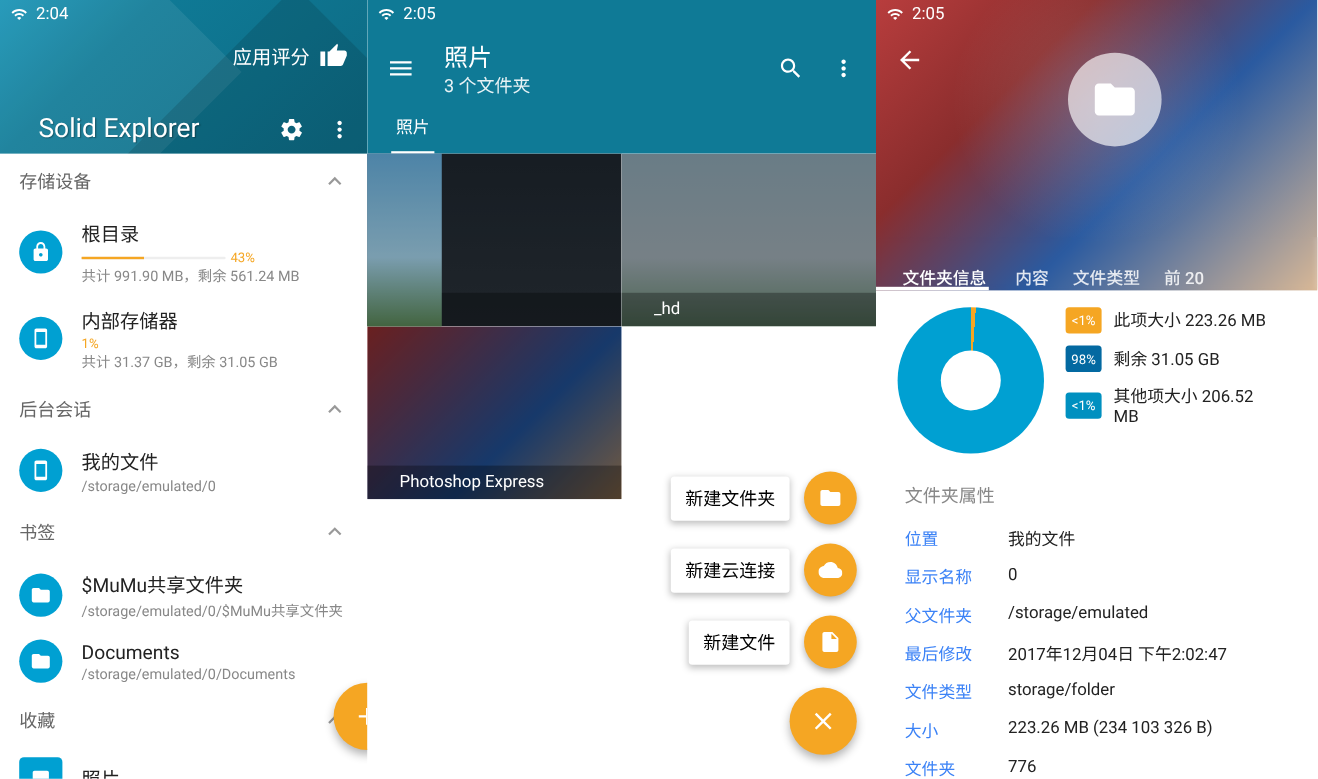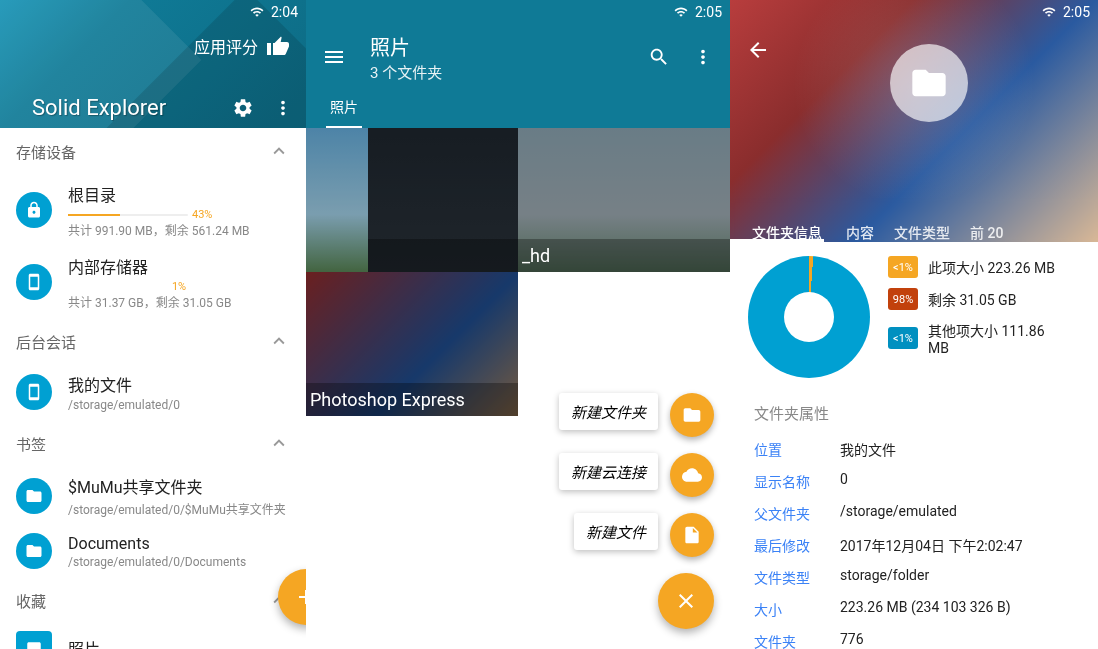--- a/index.html
+++ b/index.html
@@ -3,21 +3,21 @@
 <meta charset="utf-8">
 <style>
 * { margin:0; padding:0; box-sizing:border-box; font-family:'Roboto','Noto Sans CJK SC','Microsoft YaHei',sans-serif; }
 body { background:#fff; display:flex; width:1098px; height:649px; overflow:hidden; }
 .screen { position:relative; height:649px; overflow:hidden; }
 .s1 { width:306px; }
 .s2 { width:424px; }
 .s3 { width:368px; }
 
 
-.statusbar { position:absolute; top:0; left:0; right:0; height:24px; display:flex; align-items:center; justify-content:flex-end; padding:0 8px; color:#fff; font-size:14px; z-index:20; }
+.statusbar { position:absolute; top:0; left:0; right:0; height:24px; display:flex; align-items:center; padding:0 8px; color:#fff; font-size:14px; z-index:20; }
 .wifi-icon { margin-right:6px; }
 
 
 .s1 .hero { height:128px; background:linear-gradient(135deg,#1693b5 0%,#0f7a96 30%,#0d6a83 100%); position:relative; overflow:hidden; }
 .s1 .hero::before { content:''; position:absolute; left:-40px; top:-40px; width:200px; height:200px; background:rgba(255,255,255,0.08); transform:rotate(45deg); }
 .s1 .hero::after { content:''; position:absolute; right:-40px; top:30px; width:200px; height:200px; background:rgba(0,0,0,0.12); transform:rotate(45deg); }
 .s1 .rating { position:absolute; top:34px; right:16px; display:flex; align-items:center; z-index:5; }
 .s1 .rating span { color:#fff; font-size:16px; margin-right:8px; }
 .s1 .thumb { color:#fff; }
 .s1 .titlebar { position:absolute; bottom:8px; left:32px; right:12px; display:flex; align-items:center; z-index:5; }
@@ -25,49 +25,49 @@
 .s1 .titlebar .icon { color:#fff; margin-left:18px; cursor:pointer; }
 
 .section-hdr { display:flex; align-items:center; padding:12px 16px; cursor:pointer; }
 .section-hdr span { flex:1; color:#666; font-size:15px; }
 .chevron { color:#999; }
 .row { display:flex; align-items:center; padding:8px 16px; cursor:pointer; }
 .circle-icon { width:36px; height:36px; border-radius:50%; background:#00a0d2; display:flex; align-items:center; justify-content:center; color:#fff; flex-shrink:0; margin-right:16px; }
 .circle-icon.sq { border-radius:4px; }
 .row-text { flex:1; min-width:0; }
 .row-title { font-size:16px; color:#222; margin-bottom:2px; }
-.row-pct { font-size:11px; color:#f5a623;text-align:center; }
+.row-pct { font-size:11px; color:#f5a623; }
 .row-sub { font-size:12px; color:#888; }
 .progress { width:100%; height:2px; background:#eee; margin:3px 0; border-radius:1px; }
 .progress-fill { height:100%; background:#f5a623; }
 
 .fab-add { position:absolute; right:-28px; bottom:24px; width:56px; height:56px; border-radius:50%; background:#f5a623; display:flex; align-items:center; justify-content:center; box-shadow:0 4px 8px rgba(0,0,0,0.3); cursor:pointer; z-index:30; }
 
 
 .s2 .topbar { background:#0f7a96; height:128px; color:#fff; position:relative; }
 .s2 .toolbar { display:flex; align-items:center; padding:32px 16px 4px; }
 .s2 .ham { margin-right:24px; cursor:pointer; }
 .s2 .tb-title { flex:1; }
 .s2 .tb-title h2 { font-size:20px; font-weight:400; }
 .s2 .tb-title .sub { font-size:15px; opacity:0.9; }
 .s2 .tb-icon { margin-left:22px; cursor:pointer; }
 .s2 .tabrow { display:flex; gap:24px; padding:0 20px; height:42px; align-items:center; }
 .s2 .tab { color:#fff; font-size:14px; padding:10px 4px; border-bottom:3px solid #fff; }
 .s2 .grid { display:flex; flex-wrap:wrap; }
 .s2 .tile { width:50%; height:144px; position:relative; overflow:hidden; }
 .s2 .tile .thumb { width:100%; height:100%; }
-.s2 .tile .label { position:absolute; bottom:0; left:0; right:0; padding:6px 4px; color:#fff; font-size:18px; background:rgba(0,0,0,0.3); }
+.s2 .tile .label { position:absolute; bottom:0; left:0; right:0; padding:6px 27px; color:#fff; font-size:14px; background:rgba(0,0,0,0.3); }
 .sky1 { background:linear-gradient(180deg,#6ab5e5 0%,#a8d8f0 60%,#5c8a58 100%); }
 .sky2 { background:linear-gradient(180deg,#c0e2f5 0%,#d8eaf5 60%,#89b794 100%); }
 .desk { background:linear-gradient(180deg,#2a3540 0%,#3a4550 100%); }
 .photo { background:linear-gradient(135deg,#c23a3a 0%,#2a68c2 60%,#d4a574 100%); }
 .overlay { position:absolute; inset:0; background:rgba(0,0,0,0.45); }
 
 .speed { position:absolute; right:16px; bottom:20px; display:flex; flex-direction:column; gap:16px; align-items:flex-end; z-index:30; }
-.speed-row { display:flex; align-items:flex-start; gap:12px;font-style:italic; }
+.speed-row { display:flex; align-items:center; gap:12px; }
 .speed-lbl { background:#fff; padding:8px 12px; border-radius:3px; font-size:15px; box-shadow:0 2px 6px rgba(0,0,0,0.25); }
 .mini-fab { width:44px; height:44px; border-radius:50%; background:#f5a623; display:flex; align-items:center; justify-content:center; color:#fff; box-shadow:0 3px 6px rgba(0,0,0,0.3); cursor:pointer; }
 .big-fab { width:56px; height:56px; border-radius:50%; background:#f5a623; display:flex; align-items:center; justify-content:center; color:#fff; box-shadow:0 4px 8px rgba(0,0,0,0.3); cursor:pointer; }
 
 
 .s3 .hero3 { height:242px; position:relative; background:linear-gradient(135deg,#b83d3d 0%,#8a2d2d 30%,#2a5aa0 60%,#d9b896 100%); overflow:hidden; }
 .s3 .hero3::before { content:''; position:absolute; inset:0; background:radial-gradient(circle at 50% 35%, rgba(255,255,255,0.15) 0%, transparent 50%); }
 .s3 .back { position:absolute; top:38px; left:16px; color:#fff; cursor:pointer; z-index:5; }
 .s3 .folder-badge { position:absolute; top:44px; right:130px; width:78px; height:78px; border-radius:50%; background:rgba(255,255,255,0.65); display:flex; align-items:center; justify-content:center; z-index:5; }
 .s3 .tabs3 { position:absolute; bottom:0; left:0; right:0; display:flex; height:44px; align-items:flex-end; padding:0 12px; backdrop-filter:blur(2px); }
@@ -332,26 +332,26 @@
   </div>
 
   <div class="donut-section">
     <div class="donut"></div>
     <div class="legend">
       <div class="leg-row">
           <div class="leg-chip" style="background:#f5a623">&lt;1%</div>
           <div class="leg-text">此项大小 223.26 MB</div>
         </div>
       <div class="leg-row">
-          <div class="leg-chip" style="background:#c2410c">98%</div>
+          <div class="leg-chip" style="background:#0369a1">98%</div>
           <div class="leg-text">剩余 31.05 GB</div>
         </div>
       <div class="leg-row">
           <div class="leg-chip" style="background:#0090c0">&lt;1%</div>
-          <div class="leg-text"><span>其他项大小 111.86</span><br><span>MB</span></div>
+          <div class="leg-text"><span>其他项大小 206.52</span><br><span>MB</span></div>
         </div>
     </div>
   </div>
 
   <div class="props-hdr">文件夹属性</div>
   <div class="prop">
       <div class="k">位置</div>
       <div class="v">我的文件</div>
     </div>
   <div class="prop">

